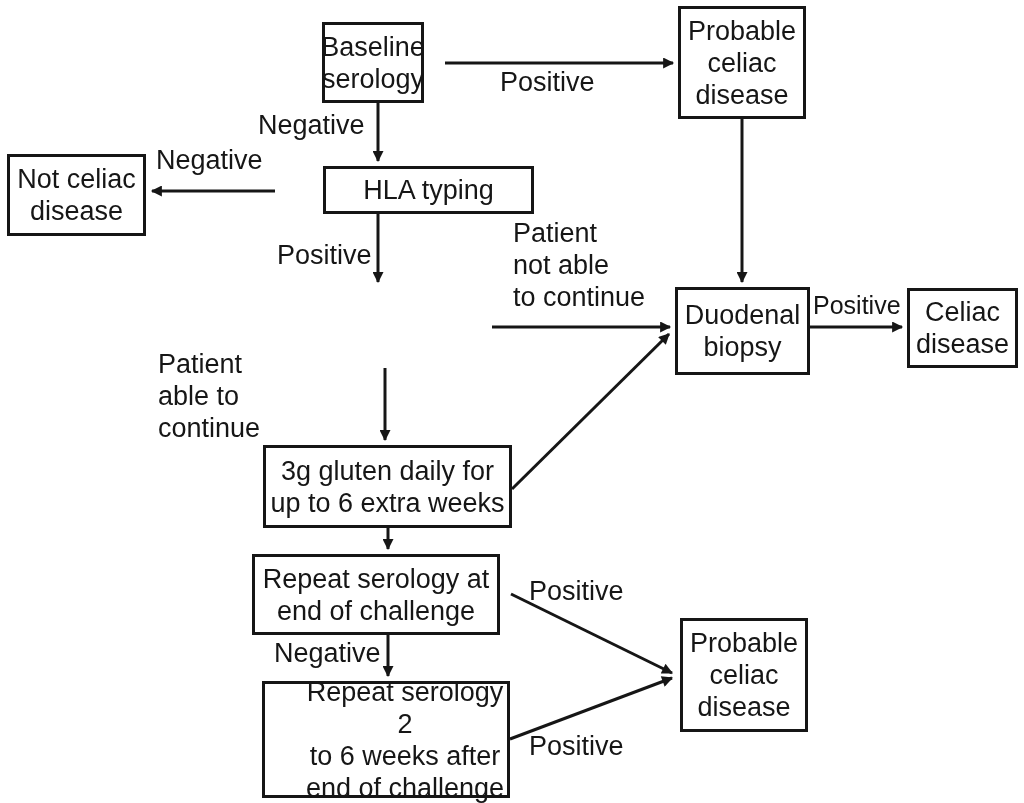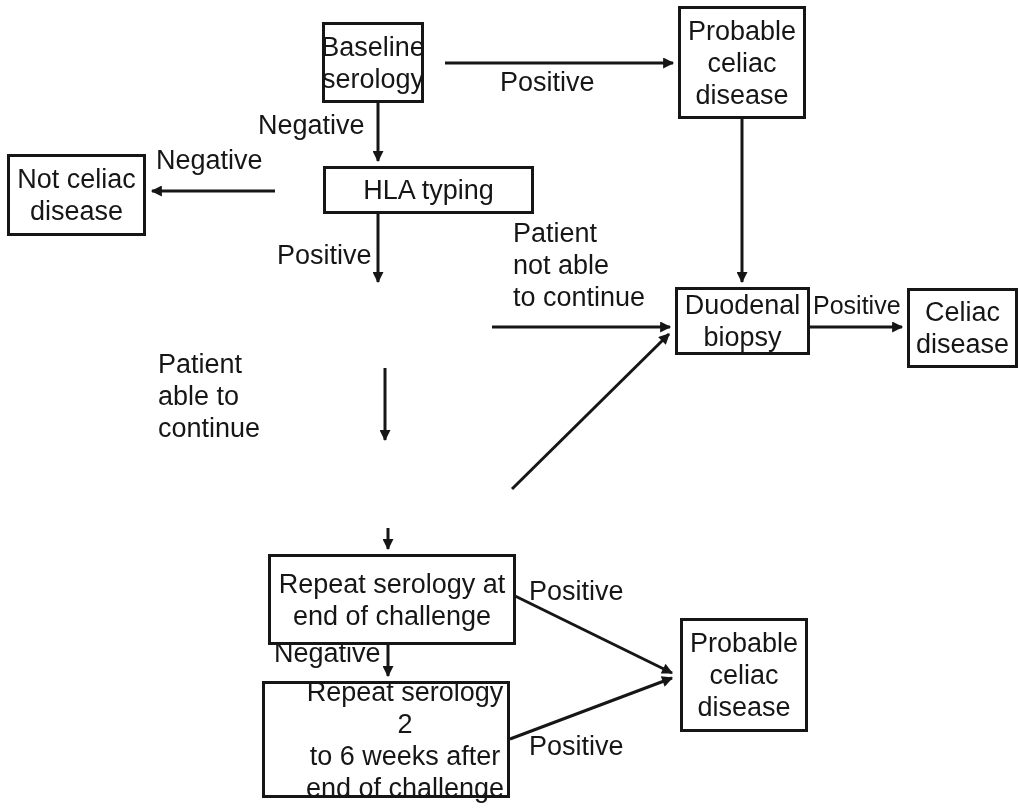--- a/index.html
+++ b/index.html
@@ -90,25 +90,27 @@
   <div class="edge-label" style="left:529px; top:730px;">Positive</div>
 
   <div class="node" style="left:322px; top:22px; width:102px; height:81px;">Baseline
 serology</div>
   <div class="node" style="left:678px; top:6px; width:128px; height:113px;">Probable
 celiac
 disease</div>
   <div class="node" style="left:7px; top:154px; width:139px; height:82px;">Not celiac
 disease</div>
   <div class="node" style="left:275px; top:166px; width:211px; height:48px;margin-left:48px;">HLA typing</div>
-  <div class="node" style="left:675px; top:287px; width:135px; height:68px;">Duodenal
+  <div class="node" style="left:675px; top:287px; width:135px; height:88px;">Duodenal
 biopsy</div>
   <div class="node" style="left:907px; top:288px; width:111px; height:80px;">Celiac
 disease</div>
-  <div class="node" style="left:268px; top:554px; width:248px; height:91px;">Repeat serology at
+  <div class="node" style="left:263px; top:445px; width:249px; height:83px;">3g gluten daily for
+up to 6 extra weeks</div>
+  <div class="node" style="left:252px; top:554px; width:248px; height:81px;">Repeat serology at
 end of challenge</div>
   <div class="node" style="left:262px; top:681px; width:248px; height:117px;padding-left:38px;">Repeat serology 2
 to 6 weeks after
 end of challenge</div>
   <div class="node" style="left:680px; top:618px; width:128px; height:114px;">Probable
 celiac
 disease</div>
 
 </div>
 

